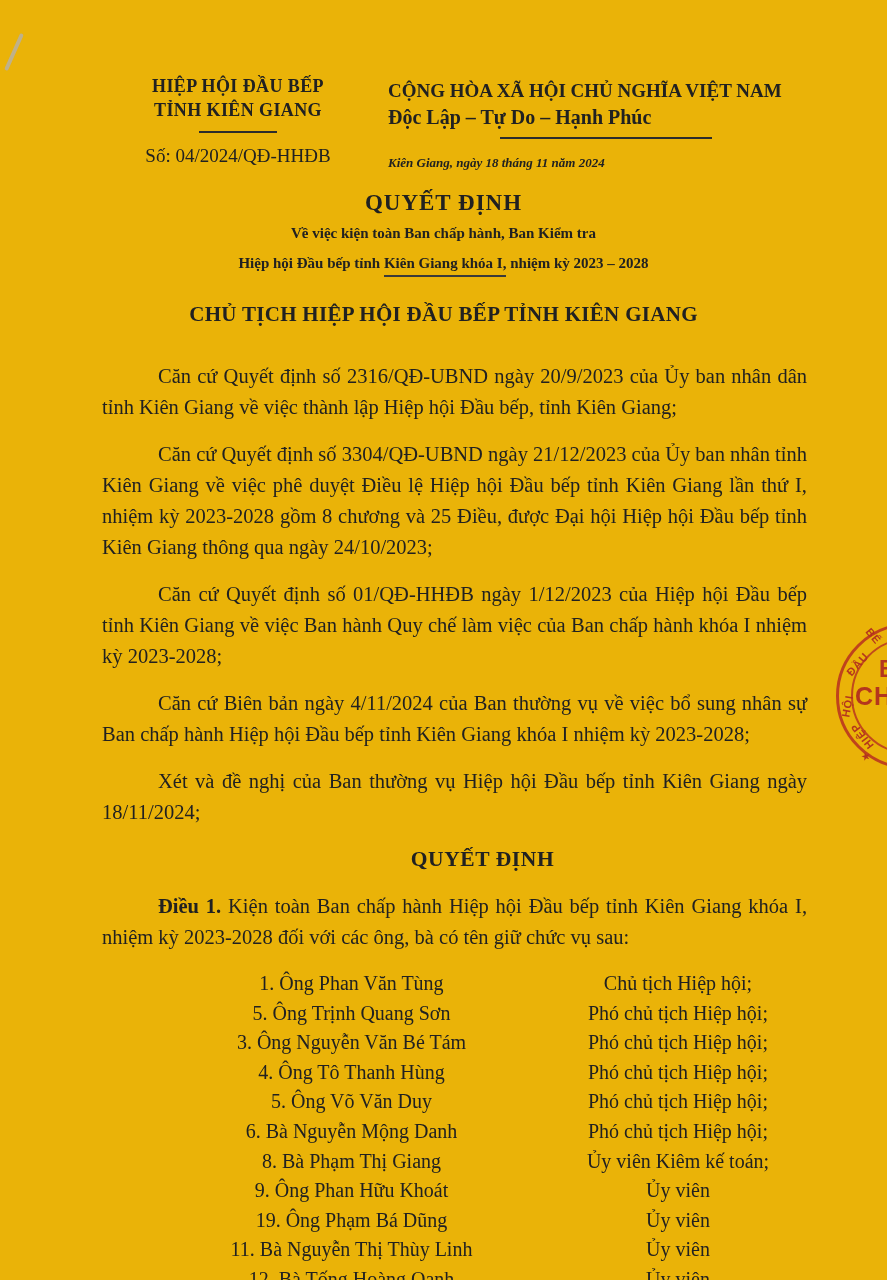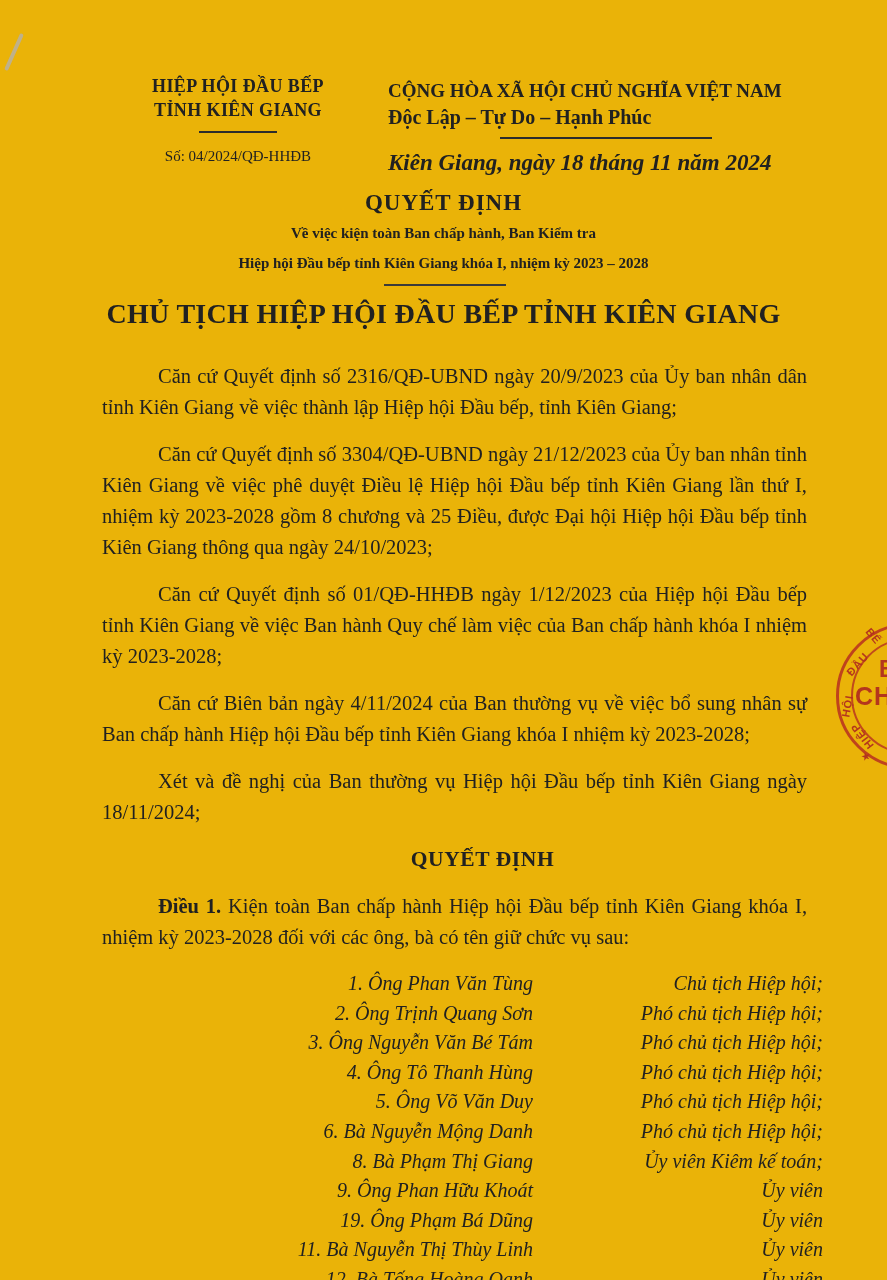--- a/index.html
+++ b/index.html
@@ -14,46 +14,46 @@
   }
   
   .scan-slash{
     position:absolute;left:12px;top:32px;width:4px;height:40px;
     background:#b7b0a1;border-radius:3px;transform:rotate(24deg);opacity:.85;
   }
   
   .org-block{position:absolute;left:108px;top:74px;width:260px;text-align:center;}
   .org-line{font-weight:bold;font-size:18px;line-height:24px;letter-spacing:.4px;}
   .org-rule{width:78px;border-top:2px solid #2c2c2c;margin:9px auto 11px;}
-  .doc-number{font-size:15px;line-height:24px;}
+  .doc-number{font-size:19px;line-height:24px;}
   .national-block{position:absolute;left:388px;top:78px;width:436px;text-align:left;}
   .nat-line1{font-weight:bold;font-size:19px;line-height:26px;}
   .nat-line2{font-weight:bold;font-size:20px;line-height:26px;}
   .nat-rule{width:212px;border-top:2px solid #2c2c2c;margin:7px auto 13px;}
-  .place-date{font-style:italic;font-weight:600;font-size:23px;line-height:22px;}
+  .place-date{font-style:italic;font-weight:600;font-size:13px;line-height:22px;}
   
   .title-block{position:absolute;left:0;right:0;top:188px;text-align:center;}
   .title-main{font-weight:bold;font-size:23px;line-height:30px;letter-spacing:1px;}
   .title-sub{font-weight:bold;font-size:15px;line-height:30px;}
-  .title-sub .u{border-bottom:2px solid #3a3a3a;padding-bottom:13px;}
-  .authority{font-weight:bold;font-size:28px;line-height:28px;margin-top:22px;letter-spacing:.3px;}
+  .title-sub .u{border-bottom:2px solid #3a3a3a;padding-bottom:4px;}
+  .authority{font-weight:bold;font-size:21px;line-height:28px;margin-top:22px;letter-spacing:.3px;}
   
   .body-text{
     position:absolute;left:86px;top:345px;width:737px;
     font-size:20.5px;line-height:31px;text-align:justify;
   }
   .body-text p{margin:16px;text-indent:56px;}
   .decision-heading{
     text-align:center;font-weight:bold;font-size:21.5px;letter-spacing:.6px;
     margin:10px 0 4px;text-indent:0;
   }
   .article b{font-weight:bold;}
   
   .members{margin-top:3px;}
-  .member-row{display:flex;margin-left:84px;line-height:29.6px;font-size:20px;text-align:right;font-style:italic;}
+  .member-row{display:flex;margin-left:84px;line-height:29.6px;font-size:20px;text-align:center;}
   .member-name{width:363px;flex:0 0 363px;}
   .member-role{flex:1;}
   
   .stamp{
     position:absolute;left:836px;top:623px;width:140px;height:140px;
     border-radius:50%;border:3px solid rgba(183,47,32,.85);
     color:#b2301f;font-family:"Liberation Sans","DejaVu Sans",sans-serif;
   }
   .stamp::before{
     content:"";position:absolute;inset:12px;border:2px solid rgba(183,47,32,.8);border-radius:50%;
@@ -106,21 +106,21 @@
     <p class="decision-heading">QUYẾT ĐỊNH</p>
 
     <p class="article"><b>Điều 1.</b><span> Kiện toàn Ban chấp hành Hiệp hội Đầu bếp tỉnh Kiên Giang khóa I, nhiệm kỳ 2023-2028 đối với các ông, bà có tên giữ chức vụ sau:</span></p>
 
     <div class="members">
       <div class="member-row">
           <span class="member-name">1. Ông Phan Văn Tùng</span>
           <span class="member-role">Chủ tịch Hiệp hội;</span>
         </div>
       <div class="member-row">
-          <span class="member-name">2. Ông Trịnh Quang Sơn</span>
+          <span class="member-name">5. Ông Trịnh Quang Sơn</span>
           <span class="member-role">Phó chủ tịch Hiệp hội;</span>
         </div>
       <div class="member-row">
           <span class="member-name">3. Ông Nguyễn Văn Bé Tám</span>
           <span class="member-role">Phó chủ tịch Hiệp hội;</span>
         </div>
       <div class="member-row">
           <span class="member-name">4. Ông Tô Thanh Hùng</span>
           <span class="member-role">Phó chủ tịch Hiệp hội;</span>
         </div>

